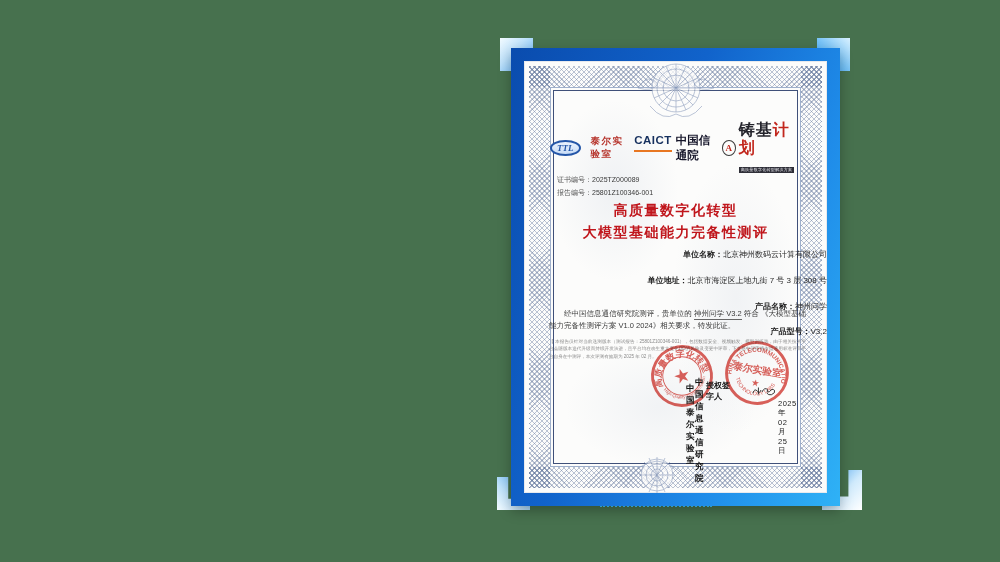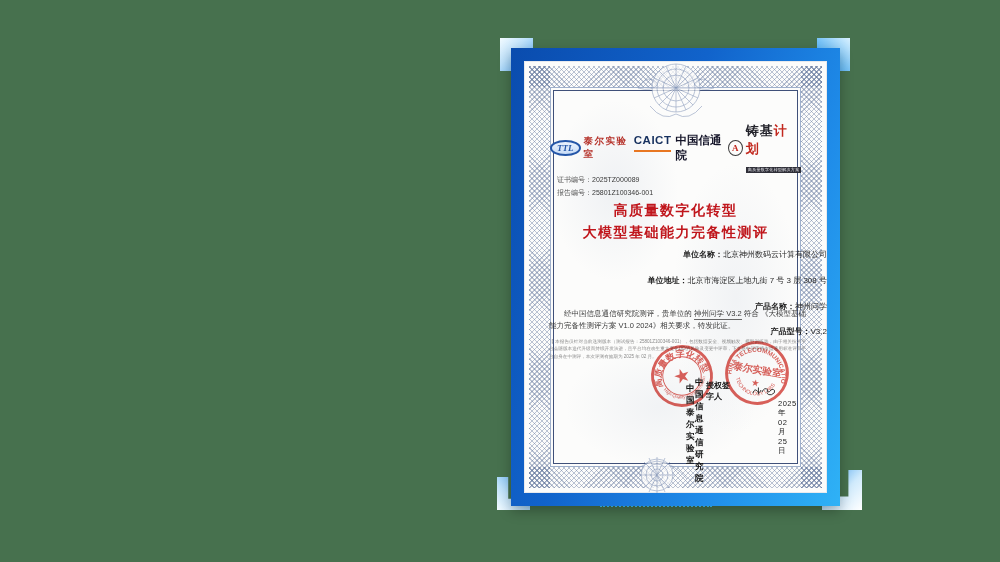--- a/index.html
+++ b/index.html
@@ -60,38 +60,38 @@
     outline:1px solid #9fb0cc;outline-offset:2px;pointer-events:none;
   }
   .medallion{position:absolute;left:50%;top:1px;transform:translateX(-50%);}
   .rosette{position:absolute;left:44%;bottom:0;transform:translateX(-50%);}
 
   
   .logos{
     position:absolute;left:26px;right:24px;top:72px;height:30px;
     display:flex;justify-content:space-between;align-items:center;
   }
-  .logo-ttl{display:flex;align-items:center;gap:3px;}
+  .logo-ttl{display:flex;align-items:center;gap:10px;}
   .ttl-oval{
     display:inline-block;border:2px solid #2456a8;border-radius:50%;
     color:#2456a8;font:italic bold 9px "Liberation Serif",serif;
     padding:1px 5px;background:linear-gradient(180deg,#eaf2fd,#c8dcf6);
   }
   .ttl-cn{color:#b6342c;font-family:"Liberation Serif",serif;font-weight:bold;font-size:9.5px;letter-spacing:1.5px;}
   .logo-caict{display:flex;align-items:baseline;gap:4px;}
   .caict-en{font-weight:bold;font-size:11.5px;color:#16305e;letter-spacing:.5px;
     box-shadow:inset 0 -2px 0 #e87722;padding-bottom:6px;}
   .caict-cn{font-weight:bold;font-size:11.5px;color:#141428;}
   .logo-zj{display:flex;align-items:center;gap:3px;}
   .zj-mark{
     width:14px;height:14px;border:1.4px solid #3a3a3a;border-radius:50%;
     color:#c2271d;font-weight:bold;font-size:9px;line-height:14px;text-align:center;
     font-family:"Liberation Serif",serif;
   }
-  .zj-line1{font-weight:bold;font-size:13px;letter-spacing:1px;line-height:1;}
+  .zj-line1{font-weight:bold;font-size:16px;letter-spacing:1px;line-height:1;}
   .zj-dark{color:#23232b;}
   .zj-red{color:#c2271d;}
   .zj-sub{font-size:4px;color:#3a3a3a;letter-spacing:.3px;margin-top:1.5px;
     background:#2f2f38;color:#e9e9ef;padding:.5px 2px;display:inline-block;}
 
   
   .meta{position:absolute;left:33px;top:113px;font-size:7px;color:#3a3a3a;line-height:1.8;}
   .meta .lbl{color:#555;}
 
   

